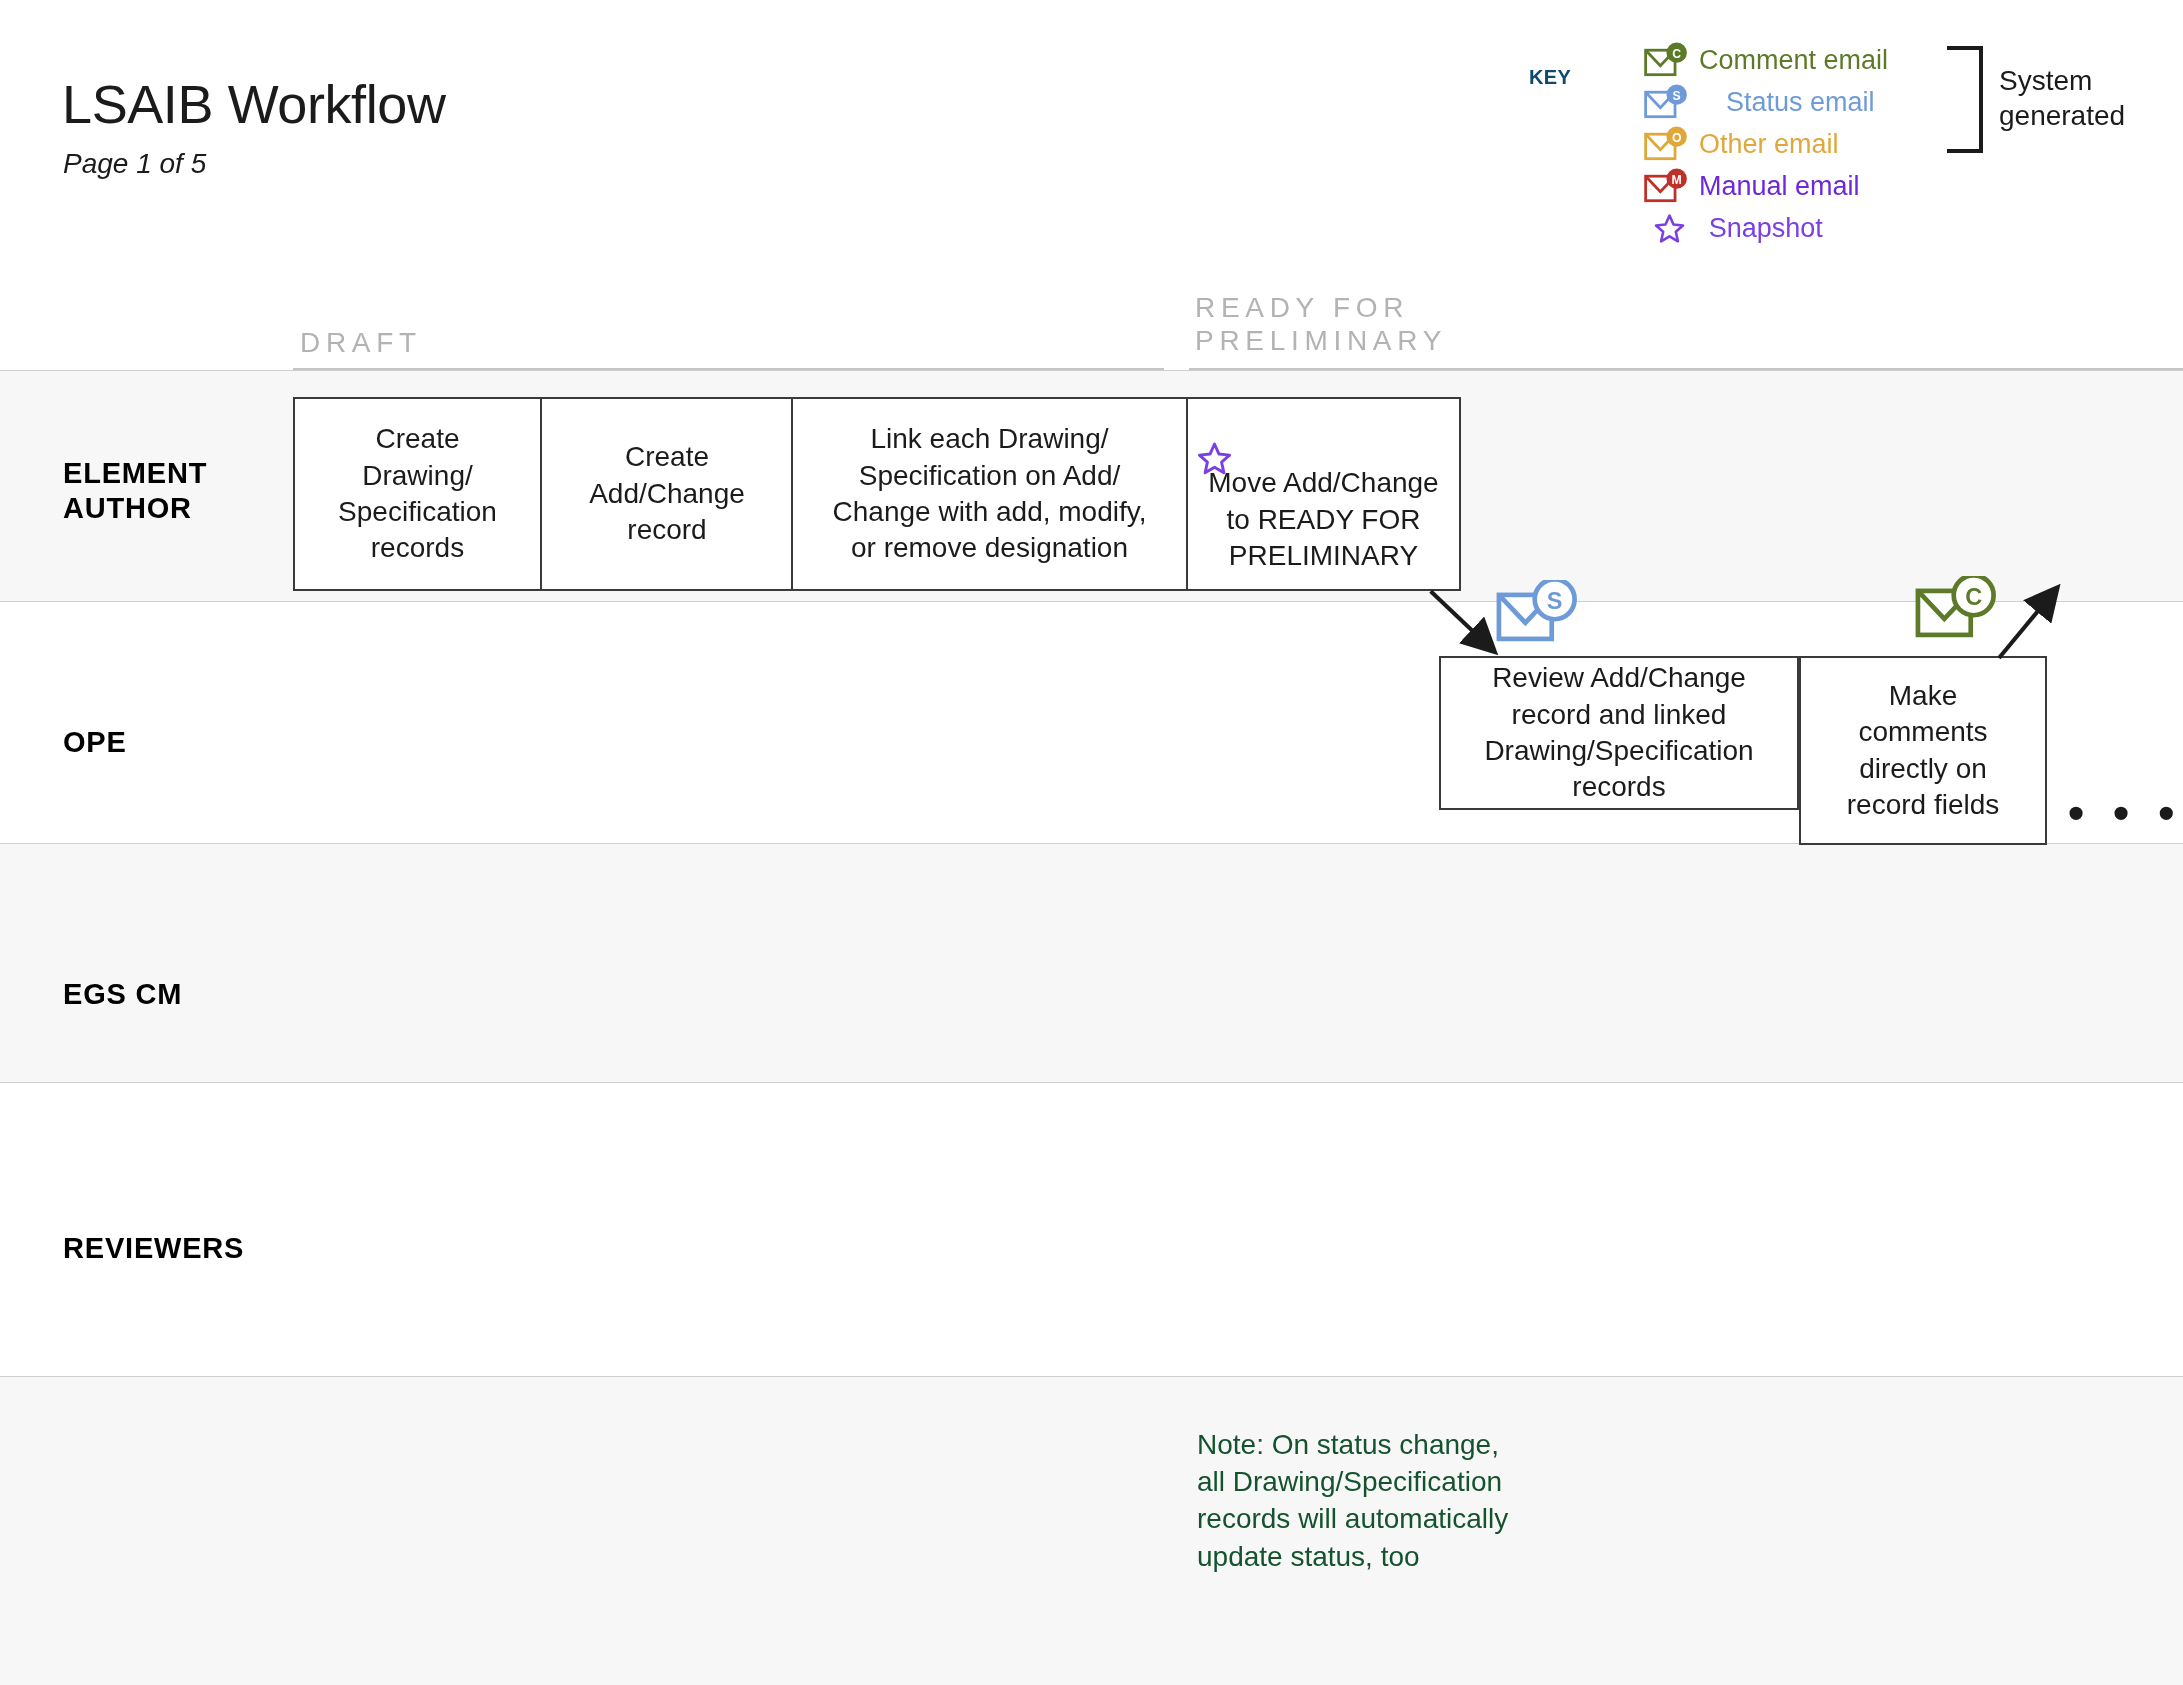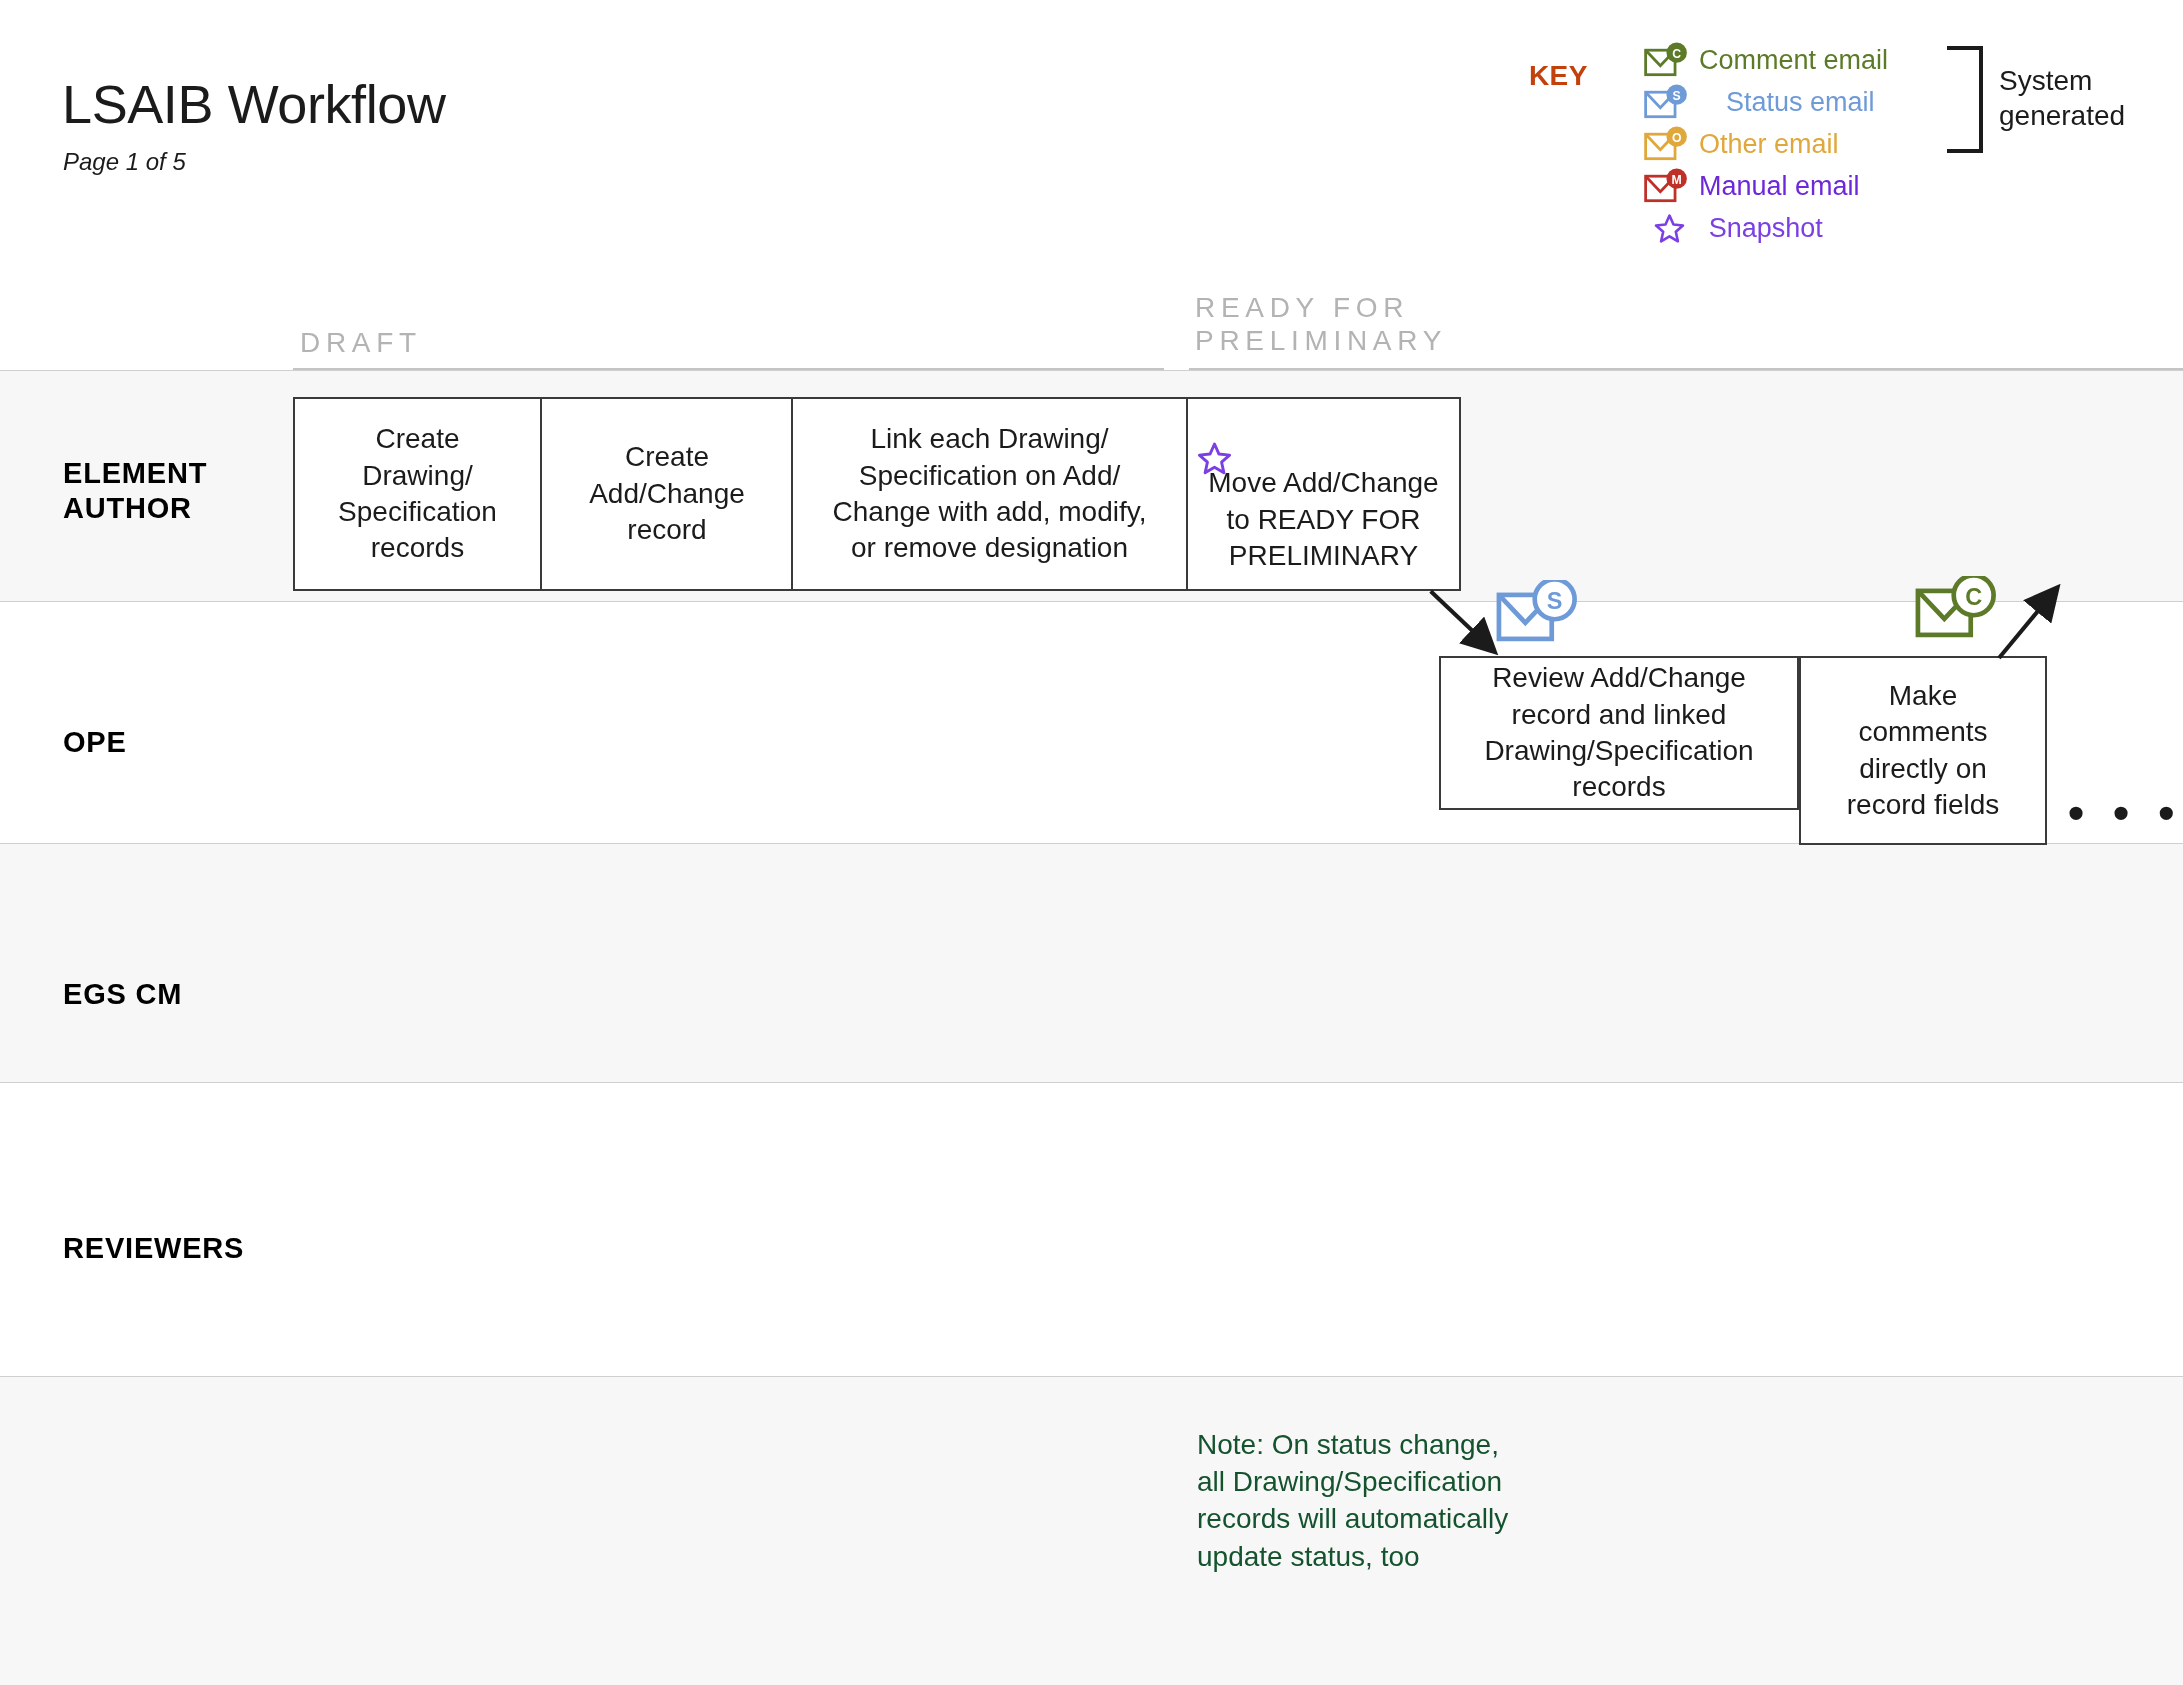--- a/index.html
+++ b/index.html
@@ -51,33 +51,33 @@
     left: 62px;
     top: 73px;
     font-size: 54px;
     color: #1b1b1b;
     letter-spacing: -0.4px;
   }
   .doc-subtitle {
     position: absolute;
     left: 63px;
     top: 148px;
-    font-size: 24px;
+    font-size: 28px;
     font-style: italic;
     color: #1b1b1b;
   }
 
   
   .key-word {
     position: absolute;
     left: 1529px;
-    top: 60px;
-    font-size: 28px;
+    top: 66px;
+    font-size: 20px;
     font-weight: bold;
-    color: #c2410c;
+    color: #0c4a6e;
     letter-spacing: 0.4px;
   }
   .key-list {
     position: absolute;
     left: 1644px;
     top: 39px;
   }
   .key-row {
     display: flex;
     align-items: center;

